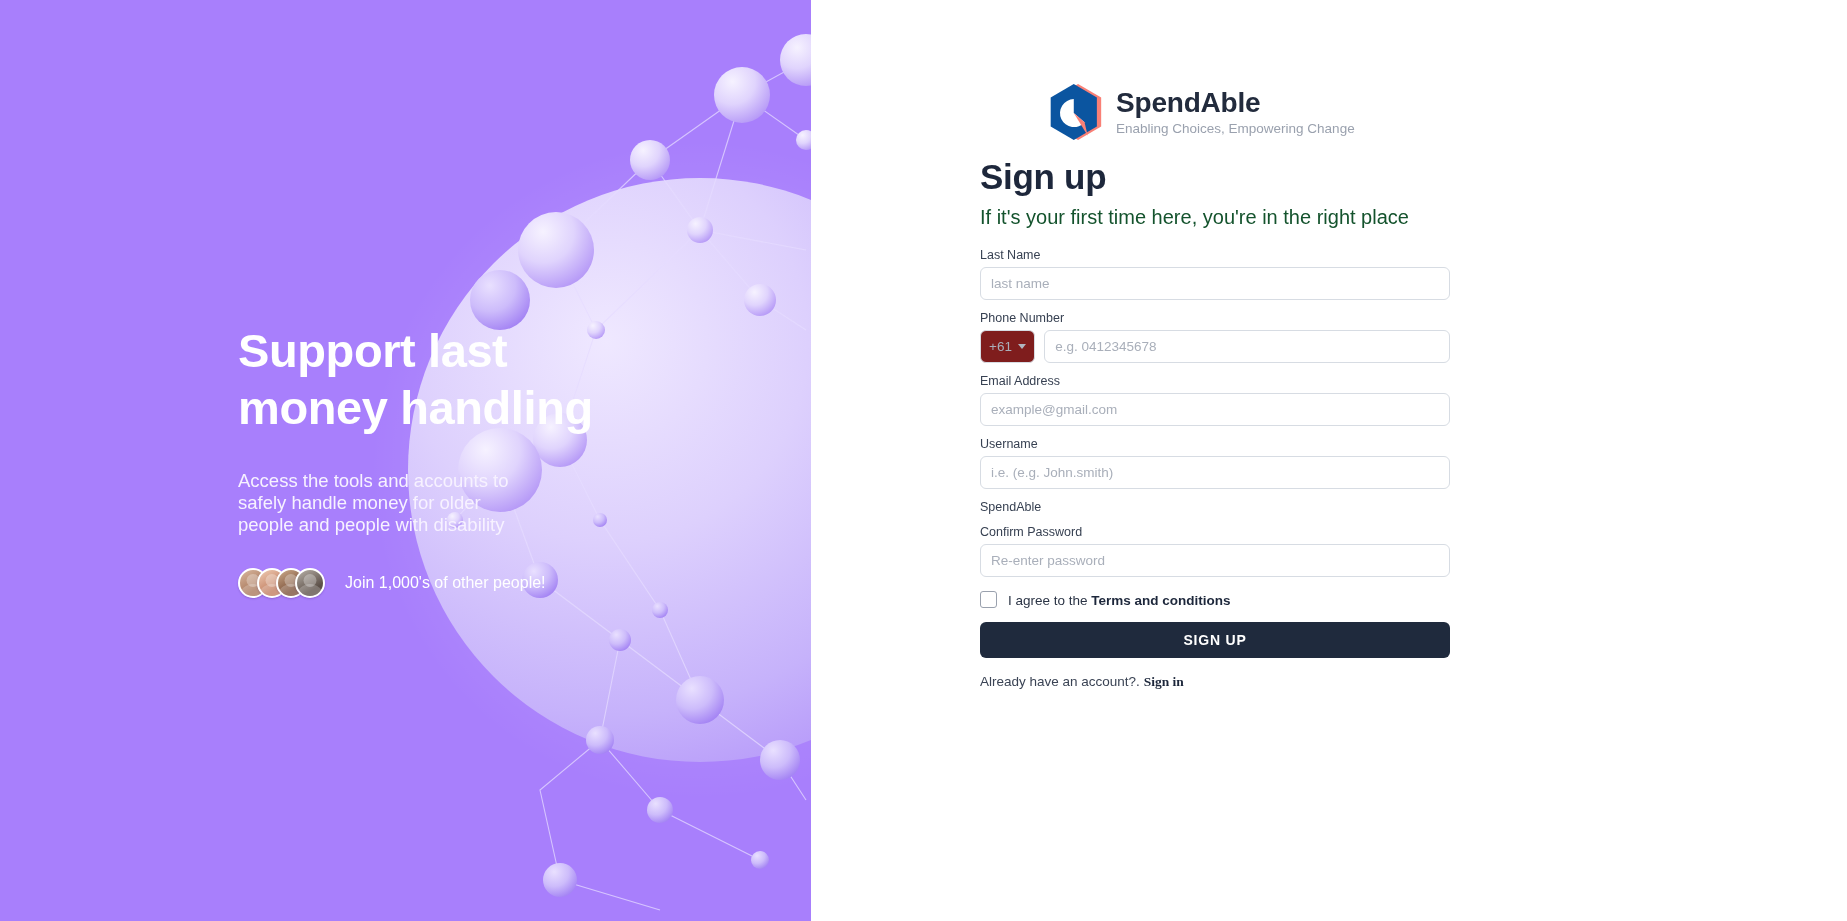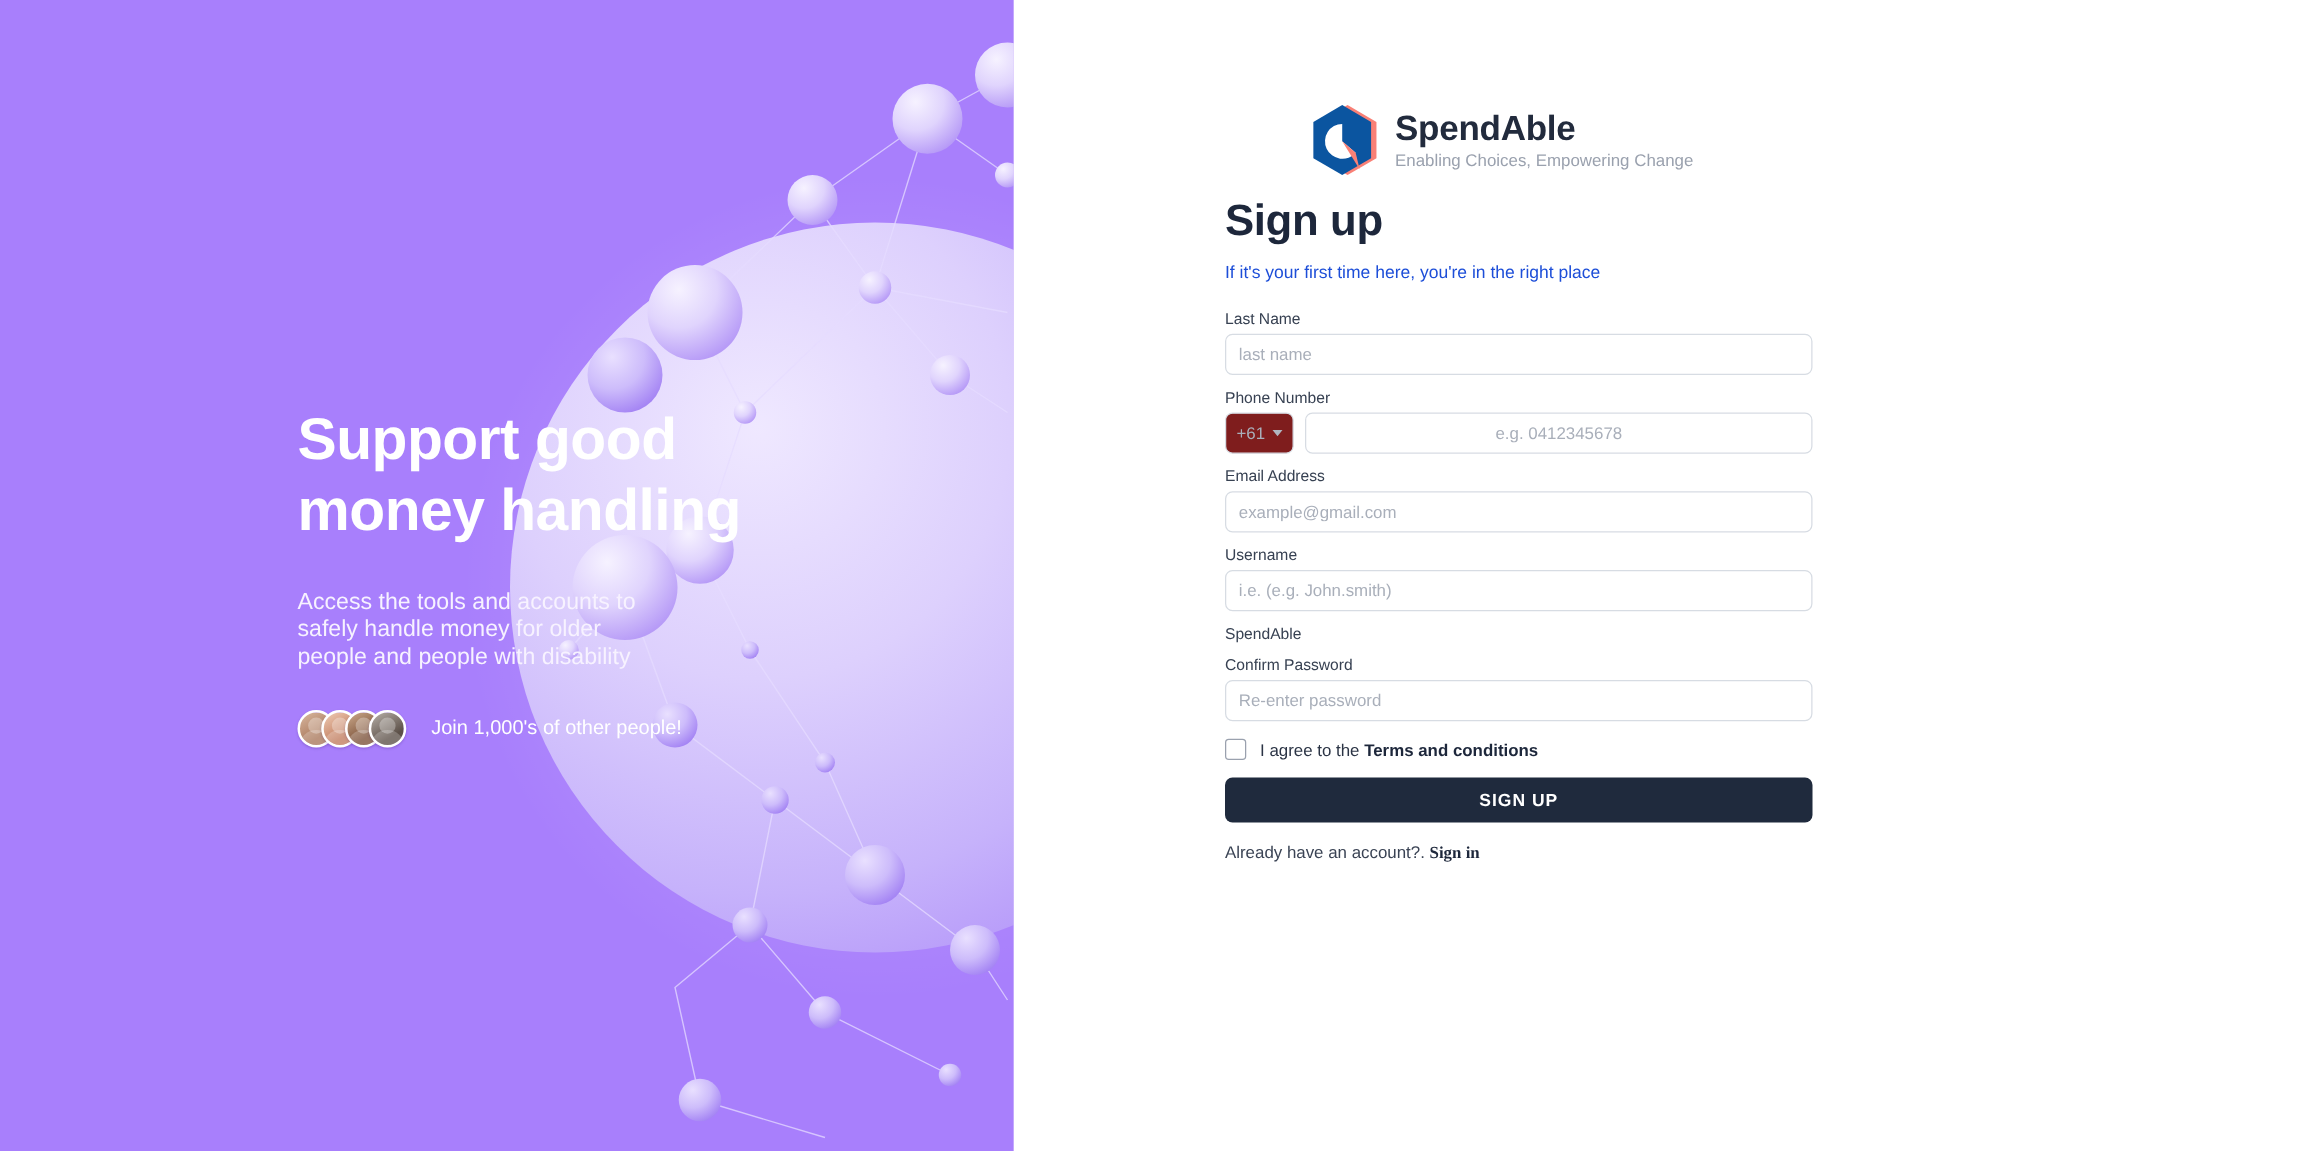--- a/index.html
+++ b/index.html
@@ -161,22 +161,22 @@
 
   h1.signup-title {
     font-size: 35px;
     font-weight: bold;
     color: #1d273b;
     line-height: 44px;
     letter-spacing: -0.3px;
   }
 
   .signup-sub {
-    font-size: 14px;
-    color: #1d4ed8;
+    font-size: 20px;
+    color: #14532d;
     margin-top: 5px;
     margin-bottom: 18px;
     line-height: 26px;
   }
 
   .field { margin-bottom: 11px; }
 
   .flabel {
     display: block;
     font-size: 12.5px;
@@ -223,21 +223,21 @@
     cursor: pointer;
   }
 
   .caret {
     width: 0; height: 0;
     border-left: 4px solid transparent;
     border-right: 4px solid transparent;
     border-top: 5px solid #b0b6c0;
   }
 
-  .phone-row .ctrl { flex: 1 1 auto; text-align: center; }
+  .phone-row .ctrl { flex: 1 1 auto; }
 
   .terms {
     display: flex;
     align-items: flex-end;
     margin-top: 14px;
     margin-bottom: 14px;
   }
 
   .checkbox {
     width: 17px; height: 17px;
@@ -354,21 +354,21 @@
         <circle cx="600" cy="740" r="14" fill="url(#ballDim)"></circle>
         <circle cx="780" cy="760" r="20" fill="url(#ballDim)"></circle>
         <circle cx="660" cy="810" r="13" fill="url(#ballDim)"></circle>
         <circle cx="560" cy="880" r="17" fill="url(#ballDim)"></circle>
         <circle cx="760" cy="860" r="9" fill="url(#ballDim)"></circle>
         <circle cx="806" cy="140" r="10" fill="url(#ball)"></circle>
       </g>
     </svg>
 
     <div class="hero-content">
-      <h2 class="hero-title">Support good
+      <h2 class="hero-title">Support last
 money handling</h2>
       <p class="hero-sub">Access the tools and accounts to safely handle money for older people and people with disability</p>
 
       <div class="social-row">
         <div class="avatars">
           <span class="avatar a1">
               <span class="av-face"></span>
             </span>
           <span class="avatar a2">
               <span class="av-face"></span>

